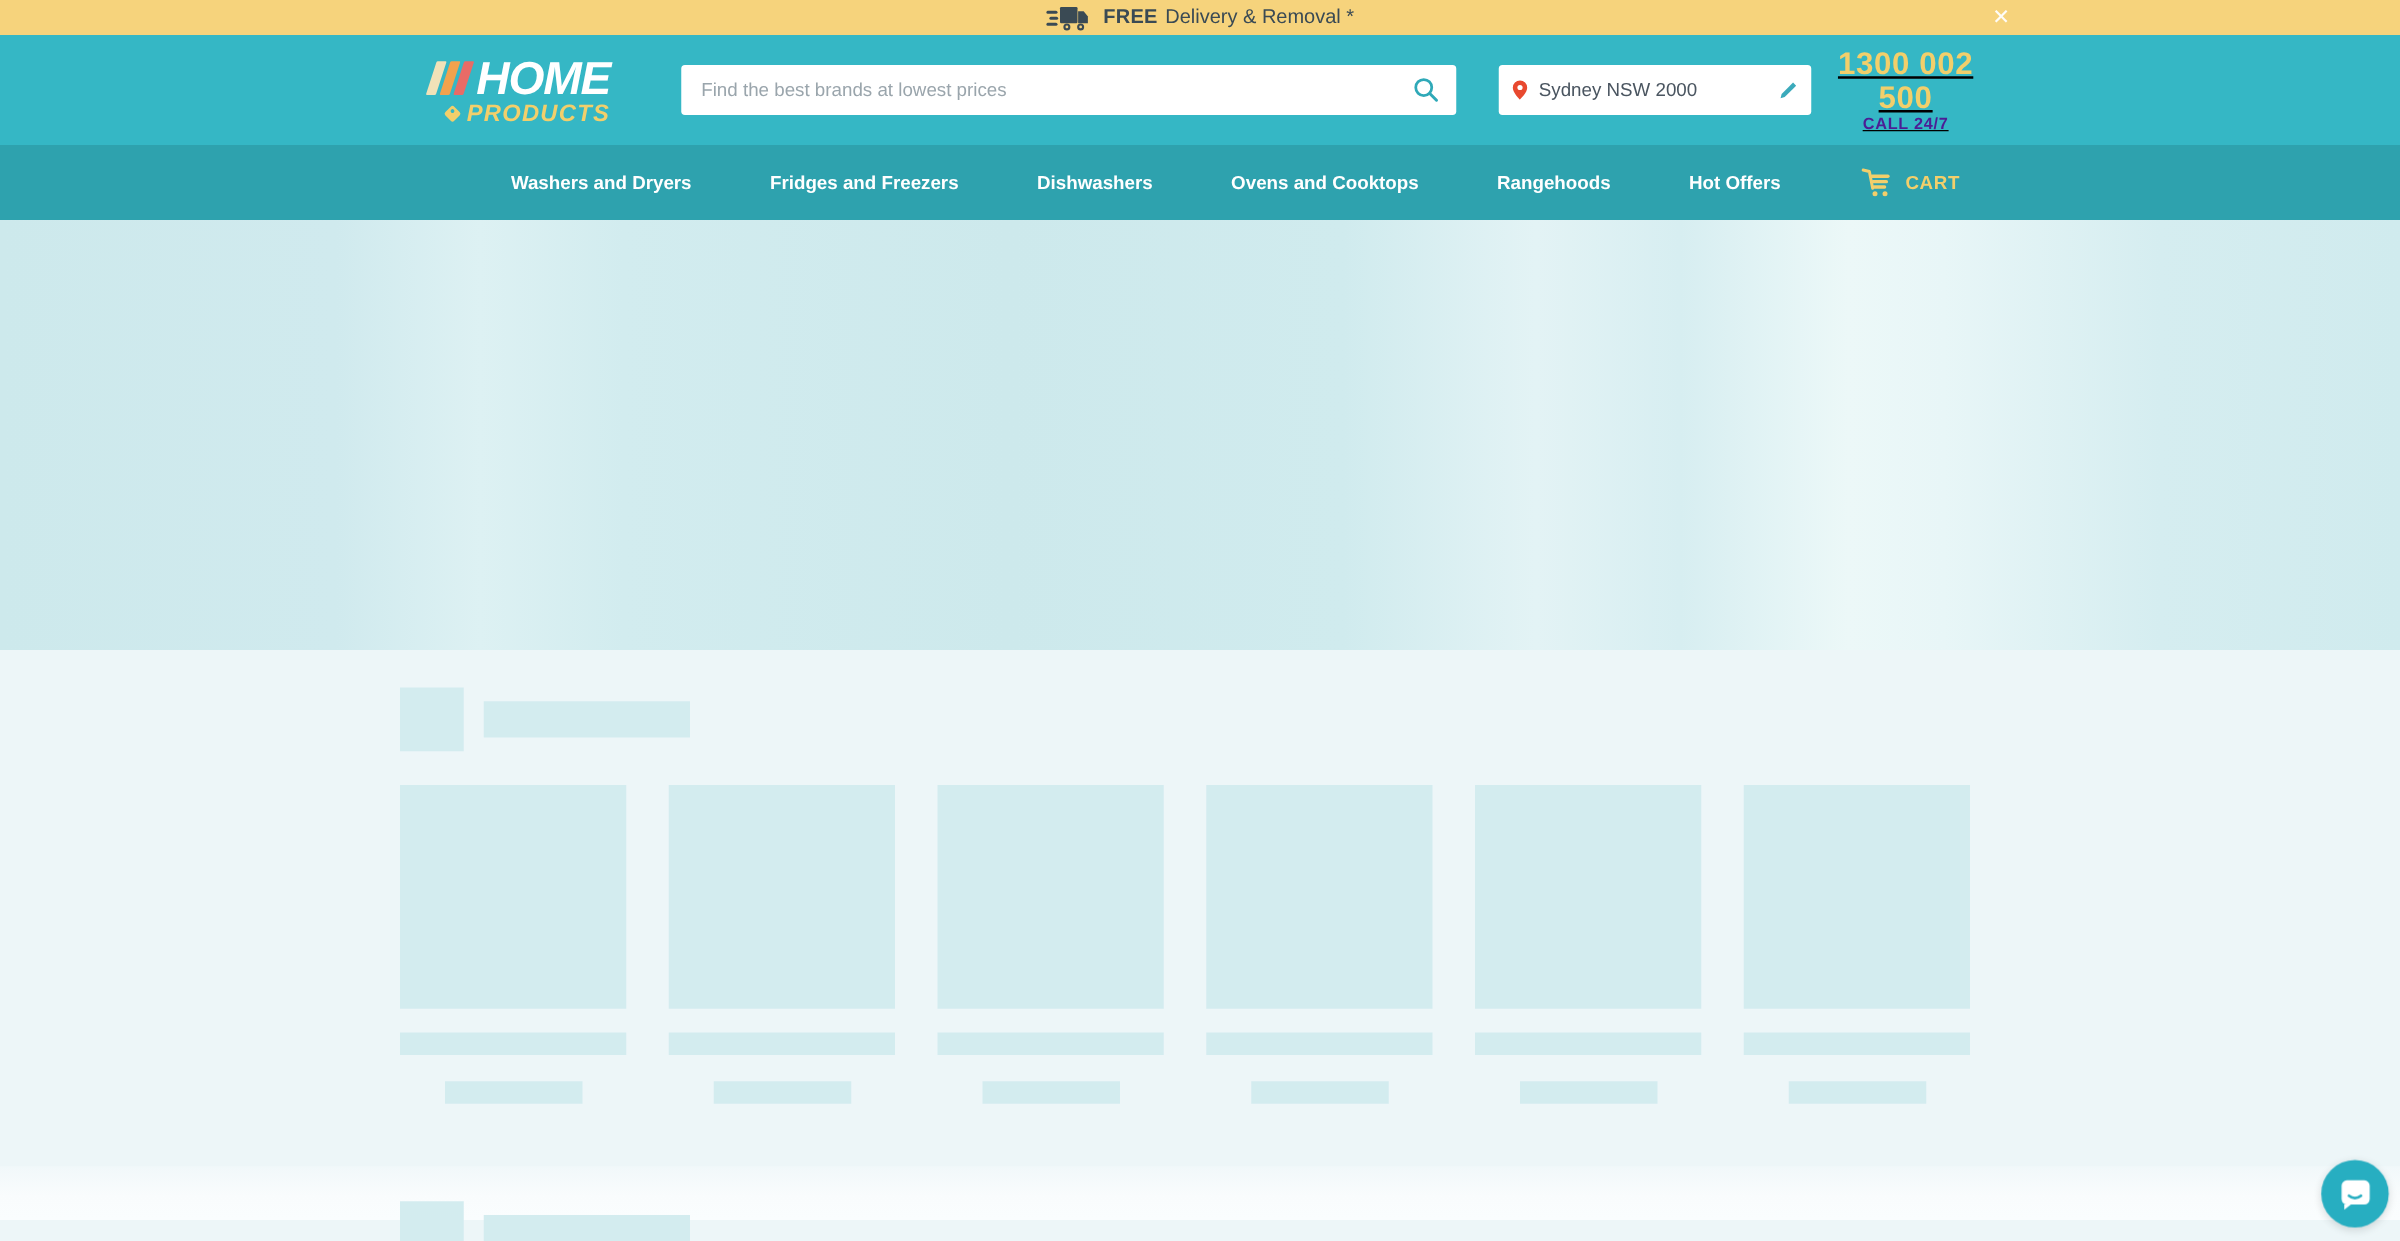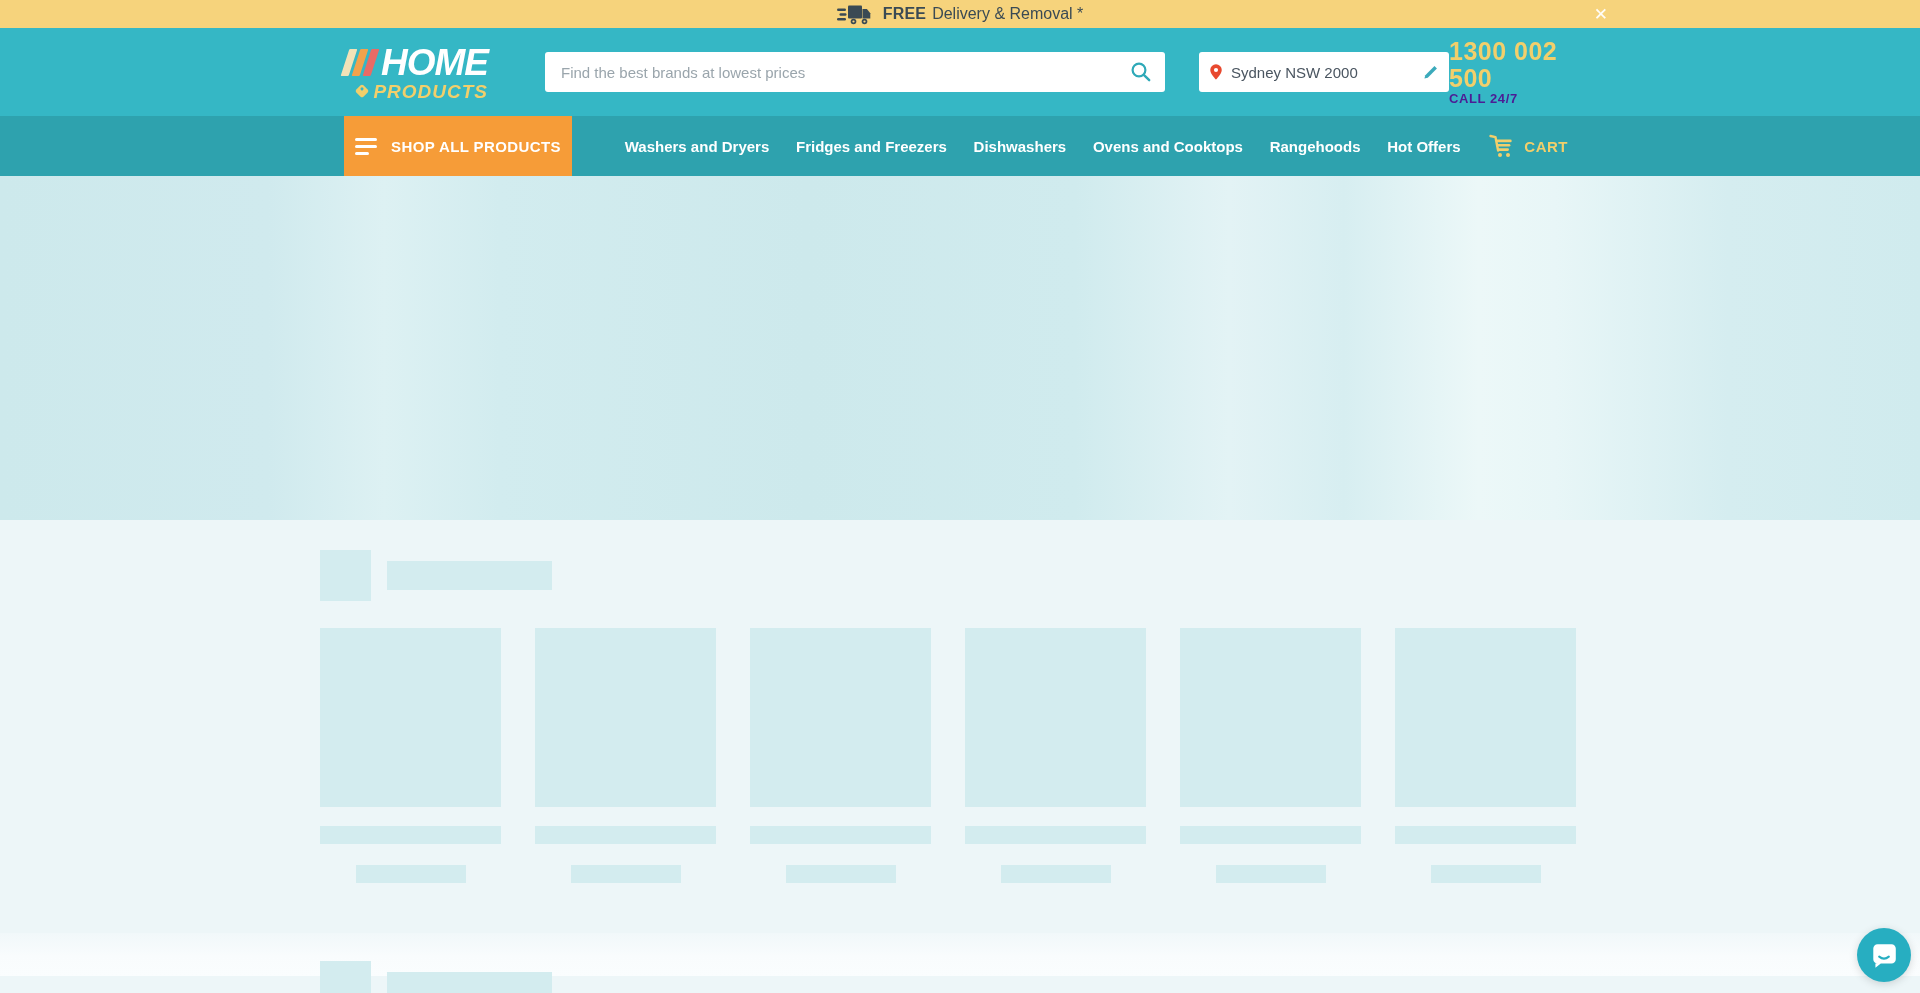--- a/index.html
+++ b/index.html
@@ -54,21 +54,21 @@
   .location-box {
     margin-left: 34px; width: 250px; height: 40px; background: #fff; border-radius: 3px;
     display: flex; align-items: center; padding: 0 8px;
   }
   .location-box input {
     flex: 1; border: none; outline: none; min-width: 0; padding: 0 6px;
     font-size: 15px; color: #4A5560; font-family: "Liberation Sans", sans-serif; background: transparent;
   }
   .edit-btn { background: none; border: none; cursor: pointer; padding: 2px; display: flex; }
 
-  .phone { flex: 1; text-align: left; cursor: pointer; }
+  .phone { flex: 1; text-align: center; cursor: pointer; text-decoration: underline; }
   .phone-number { color: #F2CF6B; font-size: 25px; font-weight: 800; letter-spacing: .5px; line-height: 1.05; }
   .phone-sub { color: #4c1d95; font-size: 13px; font-weight: 800; letter-spacing: .6px; margin-top: 0; }
 
   
   .nav { height: 60px; background: #2EA2AE; }
   .nav .container { height: 100%; align-items: stretch; }
   .shop-all {
     margin-left: 24px; width: 228px; background: #F69C38; border: none; cursor: pointer;
     display: flex; align-items: center; justify-content: center; gap: 14px;
     color: #fff; font-weight: 700; font-size: 15px; letter-spacing: .4px;
@@ -193,28 +193,20 @@
 
     <div class="phone">
       <div class="phone-number">1300 002 500</div>
       <div class="phone-sub">CALL 24/7</div>
     </div>
   </div>
 </header>
 
 <nav class="nav">
   <div class="container">
-    <button class="shop-all">
-      <span class="hamburger">
-        <span></span>
-          <span></span>
-          <span></span>
-      </span>
-      <span>SHOP ALL PRODUCTS</span>
-    </button>
 
     <div class="nav-links">
       <button class="nav-link">Washers and Dryers</button>
       <button class="nav-link">Fridges and Freezers</button>
       <button class="nav-link">Dishwashers</button>
       <button class="nav-link">Ovens and Cooktops</button>
       <button class="nav-link">Rangehoods</button>
       <button class="nav-link">Hot Offers</button>
     </div>
 

